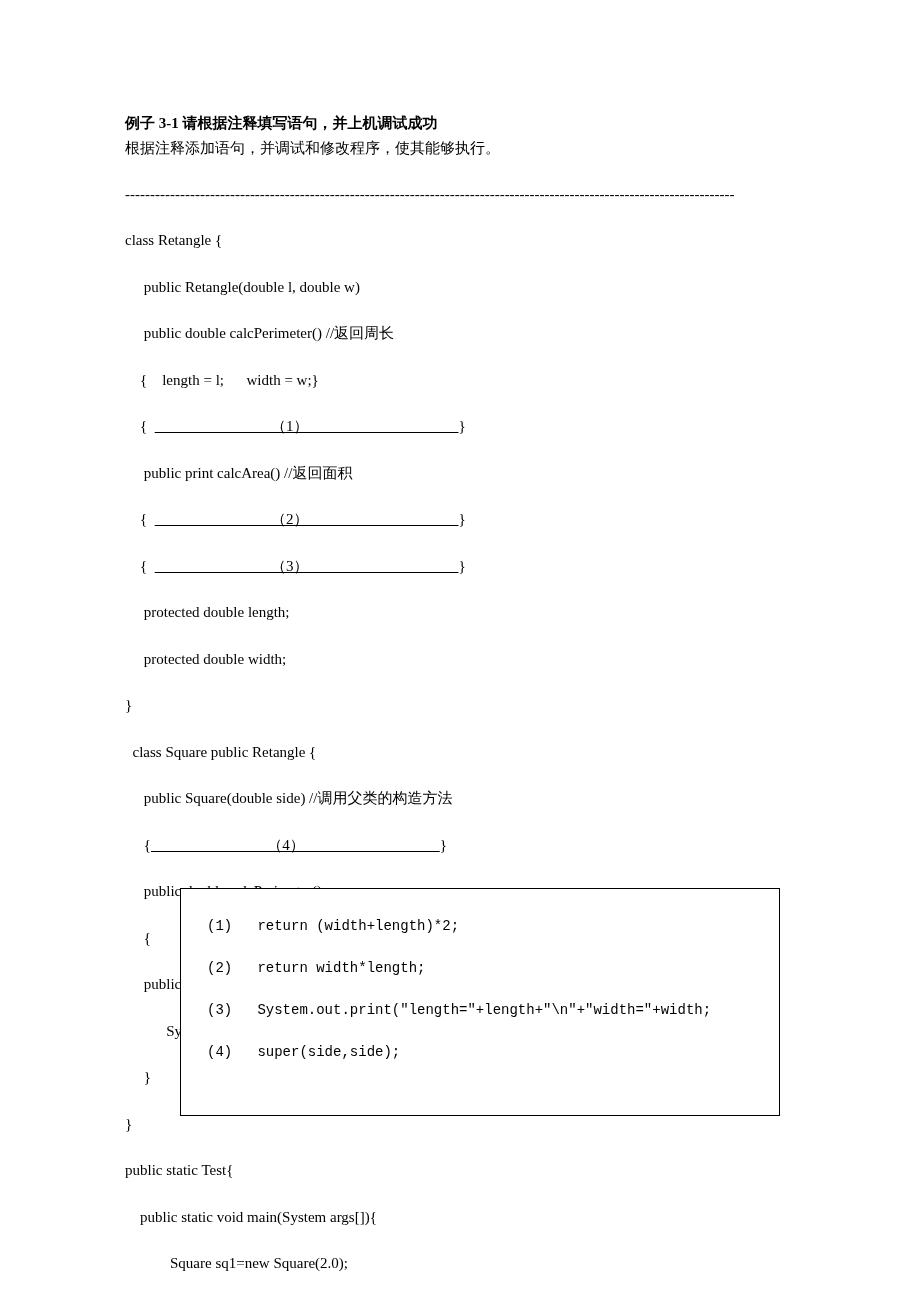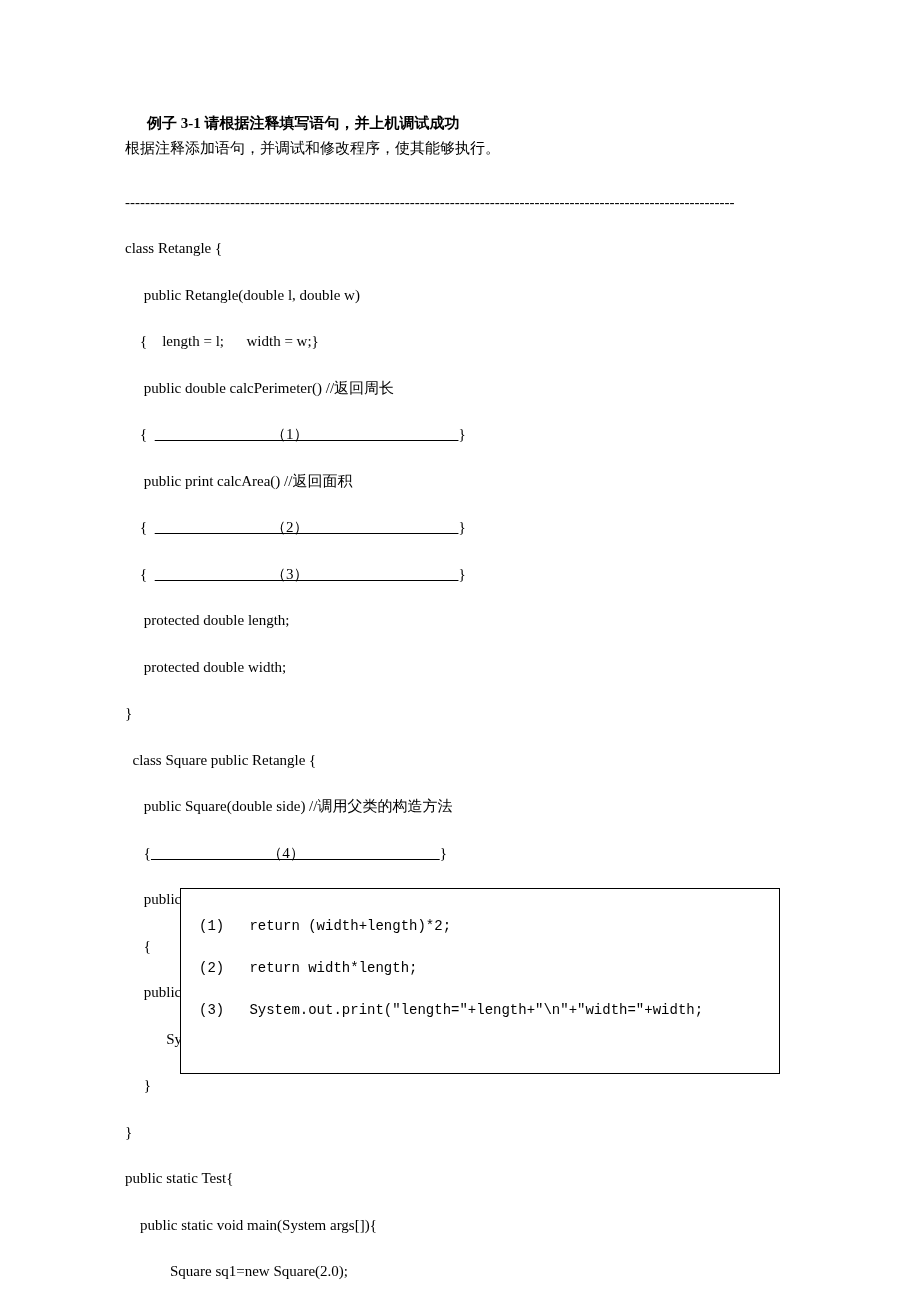--- a/index.html
+++ b/index.html
@@ -13,46 +13,45 @@
   }
   .page {
     width: 920px;
     min-height: 1302px;
     padding: 112px 125px 60px 125px;
     box-sizing: border-box;
     position: relative;
   }
   .title-line {
     margin-bottom: 2px;
-    margin-left: 22px;
   }
   .title-bold {
     font-weight: bold;
   }
   .subtitle {
-    margin-bottom: 30px;
+    margin-bottom: 22px;
   }
   .dashes {
     letter-spacing: 0;
     white-space: nowrap;
     overflow: hidden;
     width: 100%;
   }
   .codeblock {
     white-space: pre;
     font-family: "SimSun", "宋体", "Times New Roman", serif;
     font-size: 15px;
     line-height: 1.55;
   }
   .u { text-decoration: underline; }
   .answer-box {
     position: absolute;
     border: 1.5px solid #000;
     background: #fff;
-    padding: 6px 18px 10px 18px;
+    padding: 6px 18px 10px 26px;
     box-sizing: border-box;
     font-family: "Courier New", monospace;
     font-size: 14px;
     line-height: 1.5;
     white-space: pre;
   }
   .row { display:block; }
 </style>
 </head>
 <body>
@@ -62,22 +61,22 @@
   <div class="title-line">
     <span class="title-bold">例子 3-1 请根据注释填写语句，并上机调试成功</span>
   </div>
   <div class="subtitle">根据注释添加语句，并调试和修改程序，使其能够执行。</div>
 
   <div class="dashes">--------------------------------------------------------------------------------------------------------------------------</div>
 
   <div class="codeblock">
 <span class="row">class Retangle {</span>
 <span class="row">     public Retangle(double l, double w)</span>
+<span class="row">     public double calcPerimeter() //返回周长</span>
 <span class="row">    {    length = l;      width = w;}</span>
-<span class="row">     public double calcPerimeter() //返回周长</span>
 <span class="row"><span>    {  </span><span class="u">                               （1）                                        </span><span>}</span></span>
 <span class="row">     public print calcArea() //返回面积</span>
 <span class="row"><span>    {  </span><span class="u">                               （2）                                        </span><span>}</span></span>
 <span class="row"><span>    {  </span><span class="u">                               （3）                                        </span><span>}</span></span>
 <span class="row">     protected double length;</span>
 <span class="row">     protected double width;</span>
 <span class="row">}</span>
 <span class="row">  class Square public Retangle {</span>
 <span class="row">     public Square(double side) //调用父类的构造方法</span>
 <span class="row"><span>     {</span><span class="u">                               （4）                                    </span><span>}</span></span>
@@ -97,15 +96,16 @@
 
 
 
 
   </div>
 
   <div class="answer-box" style="left:180px; top:888px; width:600px;">
 <span class="row">(1)   return (width+length)*2;</span>
 <span class="row">(2)   return width*length;</span>
 <span class="row"><span>(3)   System.out.print("length="+length+"\n"+"width="+width;</span></span>
+<span class="row">(4)   super(side,side);</span>
   </div>
 
 </div>
 
 </body></html>

